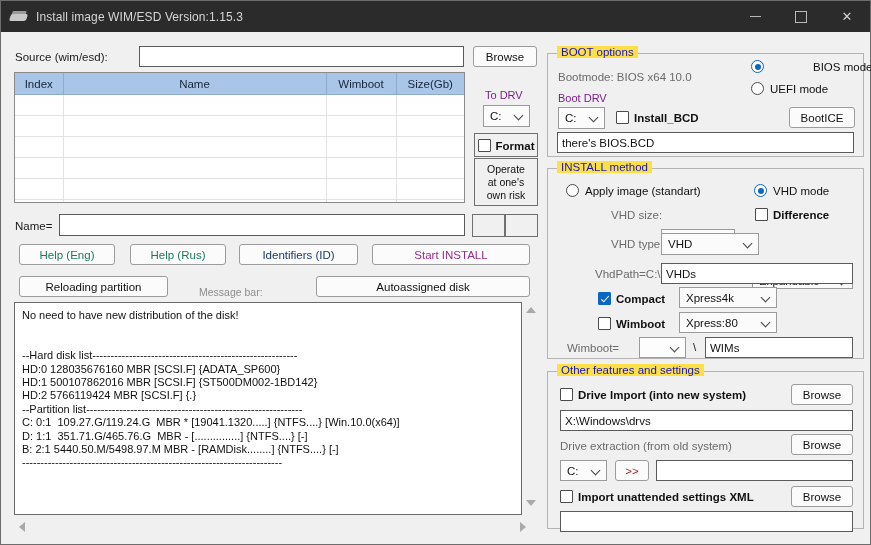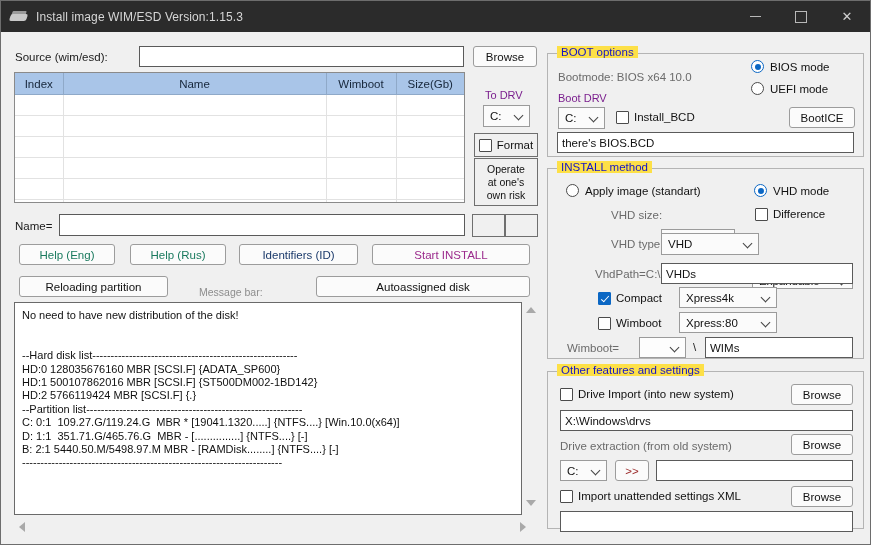--- a/index.html
+++ b/index.html
@@ -39,21 +39,21 @@
   .btn.round{border-radius:3px;border-color:#9c9c9c;background:#fbfbfb;}
   .combo{
     position:absolute;box-sizing:border-box;border:1px solid #9b9b9b;background:#fbfbfb;
     display:flex;align-items:center;padding-left:6px;font-size:11.5px;color:#111;
   }
   .combo .chev{position:absolute;right:7px;top:50%;width:7px;height:7px;margin-top:-4px;}
   .combo .chev:before{content:"";position:absolute;left:0;top:0;width:6px;height:6px;border-right:1.3px solid #444;border-bottom:1.3px solid #444;transform:rotate(45deg);}
   .combo.empty{background:#fdfdfd;}
 
   
-  .chk{position:absolute;display:flex;align-items:flex-start;white-space:nowrap;}
+  .chk{position:absolute;display:flex;align-items:flex-end;white-space:nowrap;font-weight:bold;}
   .chk .box{width:13px;height:13px;border:1px solid #4b4b4b;background:#fff;box-sizing:border-box;margin-right:5px;position:relative;border-radius:1px;}
   .chk.checked .box{background:#0b67c4;border-color:#0b67c4;}
   .chk.checked .box:after{content:"";position:absolute;left:4px;top:1px;width:3px;height:7px;border-right:1.6px solid #fff;border-bottom:1.6px solid #fff;transform:rotate(42deg);}
   .rad{position:absolute;display:flex;align-items:center;white-space:nowrap;}
   .rad .circ{width:13px;height:13px;border:1px solid #4b4b4b;background:#fff;border-radius:50%;margin-right:6px;position:relative;box-sizing:border-box;}
   .rad.on .circ{border-color:#0b67c4;background:#fff;}
   .rad.on .circ:after{content:"";position:absolute;left:2.5px;top:2.5px;width:6px;height:6px;border-radius:50%;background:#0b67c4;}
 
   
   .grid{position:absolute;box-sizing:border-box;border:1px solid #8a8a8a;background:#fff;overflow:hidden;}
@@ -219,21 +219,21 @@
     <div class="lbl dim" style="left:10px;top:17px;">Bootmode: BIOS x64 10.0</div>
     <div class="lbl purple" style="left:10px;top:38px;font-size:11px;">Boot DRV</div>
     <div class="combo" style="left:10px;top:53px;width:47px;height:22px;">
       <span>C:</span>
         <span class="chev"></span>
     </div>
     <div class="chk" style="left:68px;top:57px;">
       <span class="box"></span>
       <span>Install_BCD</span>
     </div>
-    <div class="rad on" style="left:203px;top:6px;">
+    <div class="rad on" style="left:203px;top:6px;gap:43px;">
       <span class="circ"></span>
       <span>BIOS mode</span>
     </div>
     <div class="rad" style="left:203px;top:28px;">
       <span class="circ"></span>
       <span>UEFI mode</span>
     </div>
     <div class="btn round" style="left:241px;top:53px;width:66px;height:21px;">BootICE</div>
   </div>
   <input class="tb" style="left: 556px; top: 131px; width: 297px; height: 21px;" value="there's BIOS.BCD">

